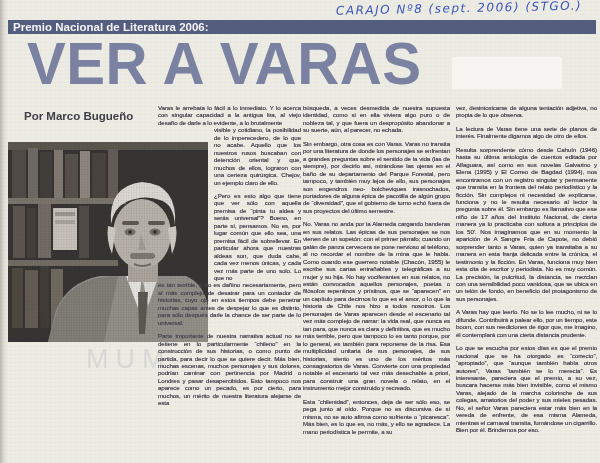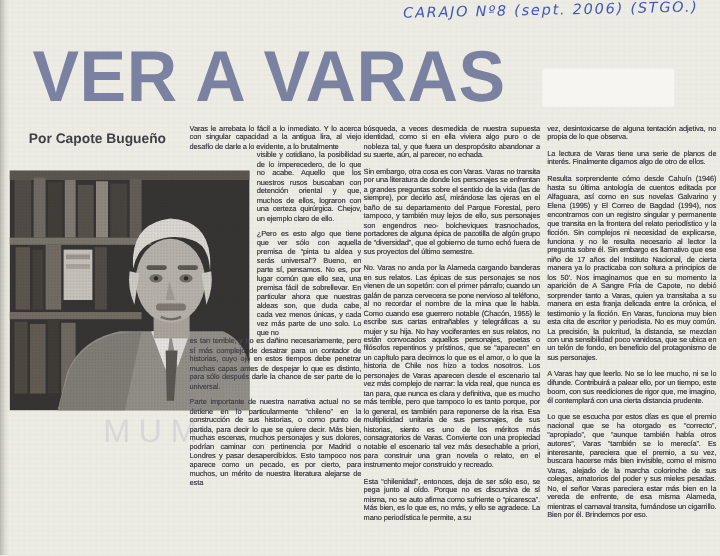--- a/index.html
+++ b/index.html
@@ -76,26 +76,29 @@
 </style>
 </head>
 <body>
 
 <div class="page">
 
   <div class="scan-edge"></div>
 
   <div class="annotation">CARAJO Nº8 (sept. 2006) (STGO.)</div>
 
+  <div class="kicker-bar">
+    <span>Premio Nacional de Literatura 2006:</span>
+  </div>
 
   <div class="headline">VER A VARAS</div>
 
   <div class="whiteout"></div>
 
-  <div class="byline">Por Capote Bugueño</div>
+  <div class="byline">Por Marco Bugueño</div>
 
   <div class="photo">
     <svg width="200" height="200" viewBox="0 0 200 200">
       <defs>
         <pattern id="ht" width="2.6" height="2.6" patternUnits="userSpaceOnUse">
           <circle cx="1.3" cy="1.3" r="0.55" fill="#101010" opacity="0.16"></circle>
         </pattern>
       </defs>
 
       <rect x="0" y="0" width="200" height="200" fill="#2e2c2a"></rect>

